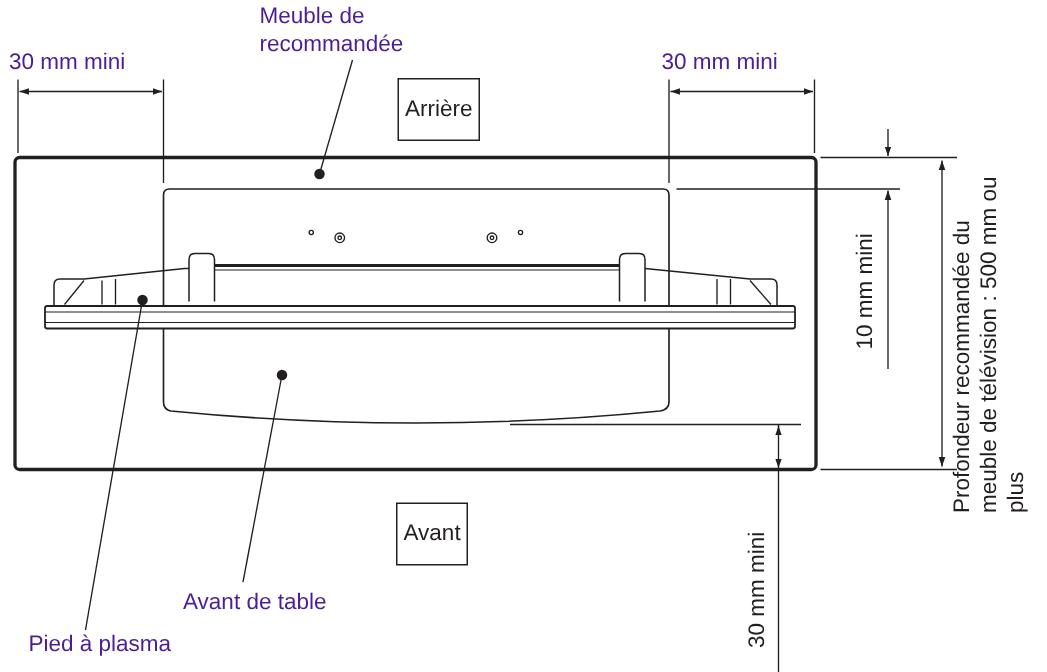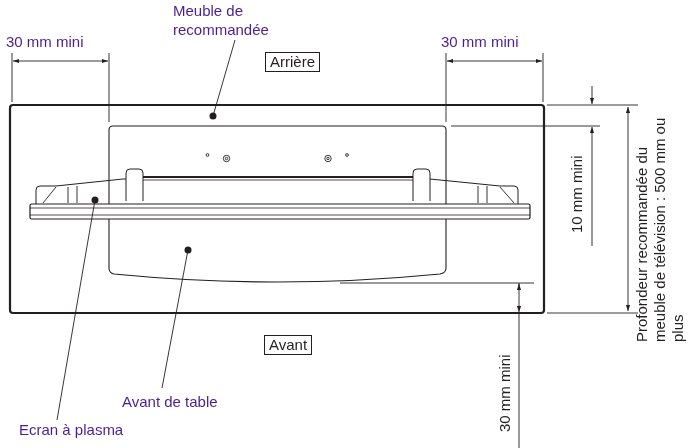--- a/index.html
+++ b/index.html
@@ -1,19 +1,19 @@
 <!DOCTYPE html>
 <html><head>
   <meta charset="utf-8">
   <style>
     html, body { margin: 0; padding: 0; background: #ffffff; }
     body { width: 698px; height: 448px; position: relative; overflow: hidden; font-family: "Liberation Sans", sans-serif; color: #231f20; }
     #diagram { position: absolute; left: 0; top: 0; width: 698px; height: 448px; }
     .lbl { position: absolute; font-size: 15px; line-height: 17px; color: #4c1d95; white-space: nowrap; }
-    .boxed { position: absolute; font-size: 15px; line-height: 18px; border: 1px solid #231f20; padding: 0 4px; background: #fff; }
+    .boxed { position: absolute; font-size: 15px; line-height: 18px; border: 1px solid #231f20; padding: 11px 4px; background: #fff; }
     .vert { position: absolute; font-size: 15px; line-height: 17px; transform-origin: left top; transform: rotate(-90deg); white-space: nowrap; }
   </style>
 </head>
 <body>
 
 <svg id="diagram" viewBox="0 0 698 448" xmlns="http://www.w3.org/2000/svg">
   <defs>
     <marker id="arr" viewBox="0 0 10 10" refX="10" refY="5" markerWidth="7" markerHeight="7" orient="auto-start-reverse">
       <path d="M0,1.5 L10,5 L0,8.5 z" fill="#231f20"></path>
     </marker>
@@ -85,19 +85,19 @@
   <line x1="628" y1="107" x2="628" y2="311" stroke="#231f20" stroke-width="0.9" marker-start="url(#arr)" marker-end="url(#arr)"></line>
 </svg>
 
 <div class="lbl" style="left:173px; top:2px;">Meuble de</div>
 <div class="lbl" style="left:173px; top:21px;">recommandée</div>
 <div class="lbl" style="left:6px; top:33px;">30 mm mini</div>
 <div class="lbl" style="left:441px; top:33px;">30 mm mini</div>
 <div class="boxed" style="left:265px; top:52px;">Arrière</div>
 <div class="boxed" style="left:264px; top:335px;">Avant</div>
 <div class="lbl" style="left:122px; top:393px;">Avant de table</div>
-<div class="lbl" style="left:19px; top:421px;">Ecran à plasma</div>
+<div class="lbl" style="left:19px; top:421px;">Pied à plasma</div>
 
 <div class="vert" style="left:568px; top:233px;">10 mm mini</div>
 <div class="vert" style="left:496px; top:432px;">30 mm mini</div>
 <div class="vert" style="left:633px; top:342px;">Profondeur recommandée du</div>
 <div class="vert" style="left:651px; top:342px;">meuble de télévision : 500 mm ou</div>
 <div class="vert" style="left:669px; top:342px;">plus</div>
 
 </body></html>

